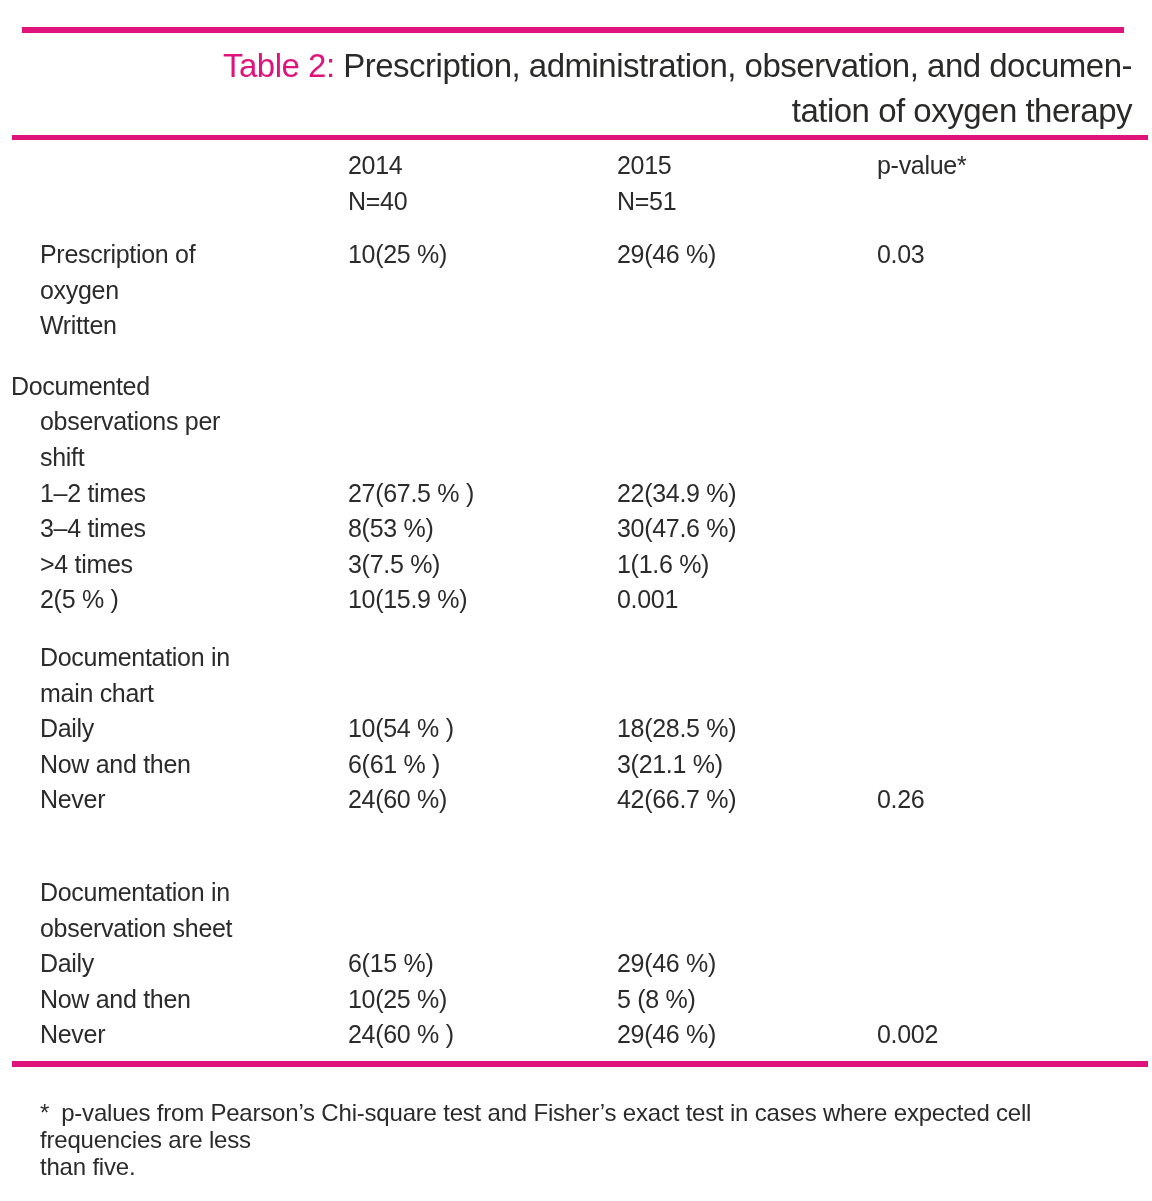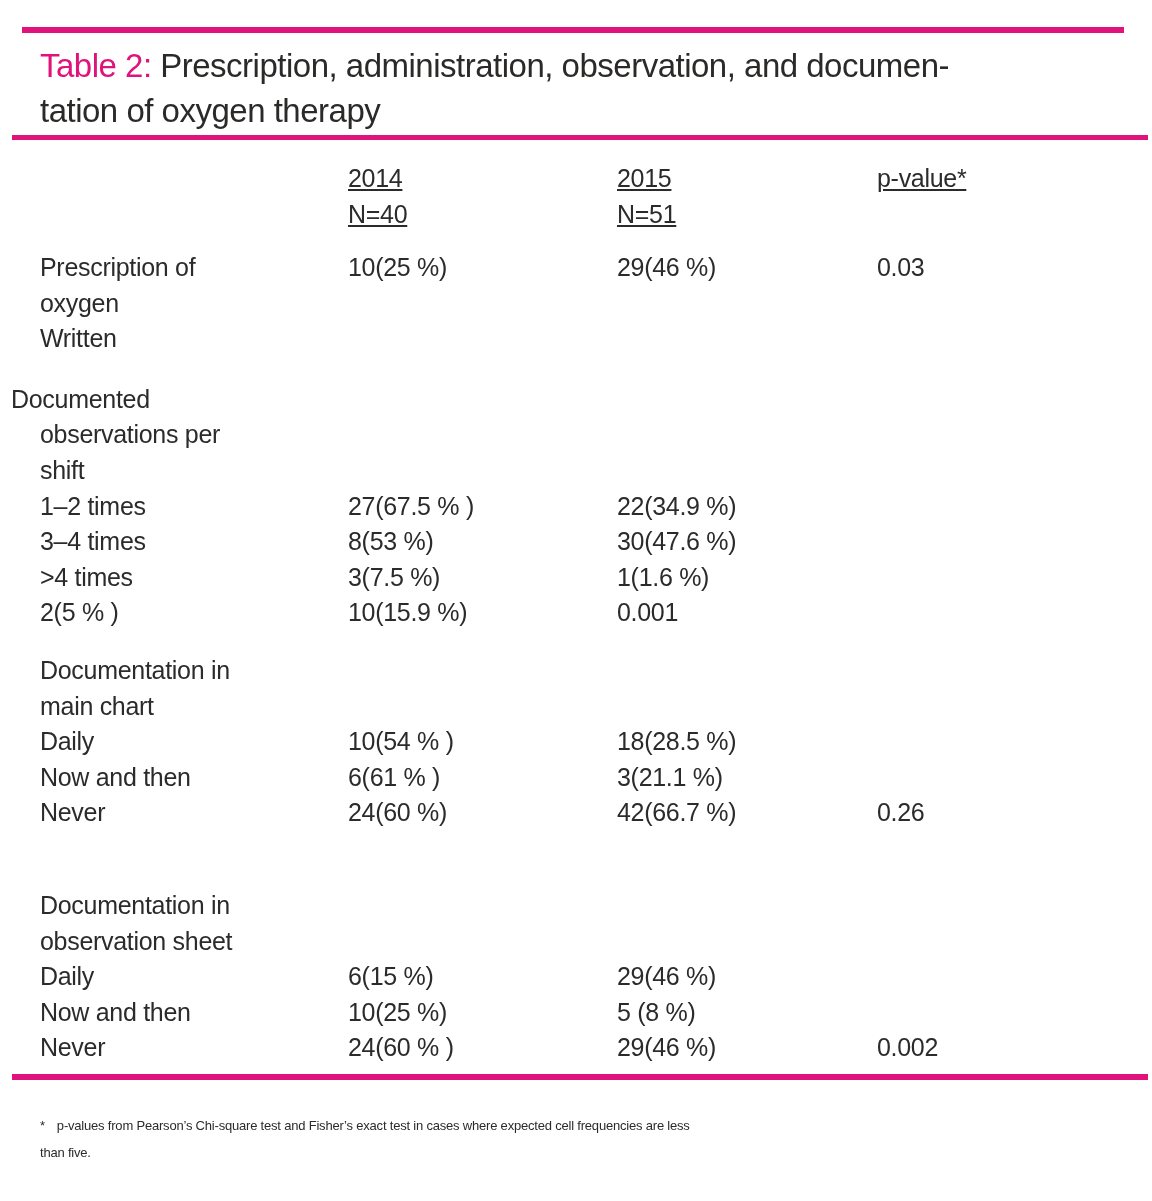--- a/index.html
+++ b/index.html
@@ -40,42 +40,42 @@
     font-weight: 400;
     line-height: 45px;
     letter-spacing: -0.5px;
     color: #2b2a29;
   }
   .title .pink {
     color: #e0127c;
   }
   .title-line {
     display: block;
+    text-align: right;
   }
   .grid {
     display: grid;
     grid-template-columns: 308px 269px 260px auto;
     padding-left: 40px;
     font-size: 25px;
     letter-spacing: -0.3px;
   }
   .header {
-    margin-top: 20px;
+    margin-top: 7px;
     line-height: 36px;
-    text-decoration: underline;
   }
   .row {
     line-height: 35.6px;
   }
   #rows {
     margin-top: 18px;
   }
   .footnote {
     margin: 32px 30px 0 40px;
-    font-size: 13px;
+    font-size: 24px;
     line-height: 27px;
     letter-spacing: -0.2px;
     color: #2b2b2b;
   }
   .footnote .marker {
     margin-right: 12px;
   }
 </style>
 </head>
 <body>

